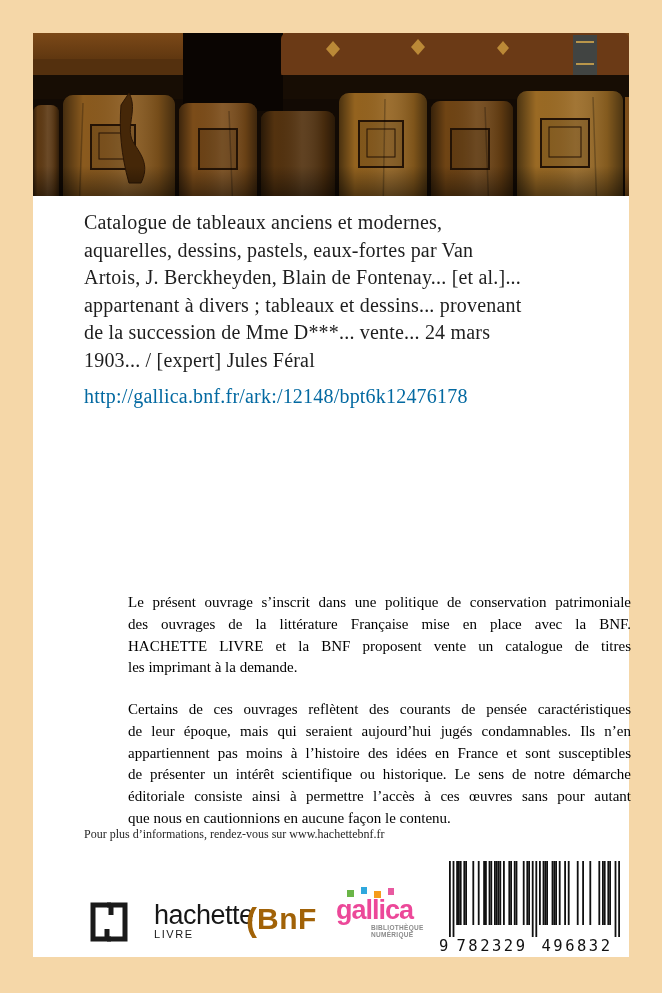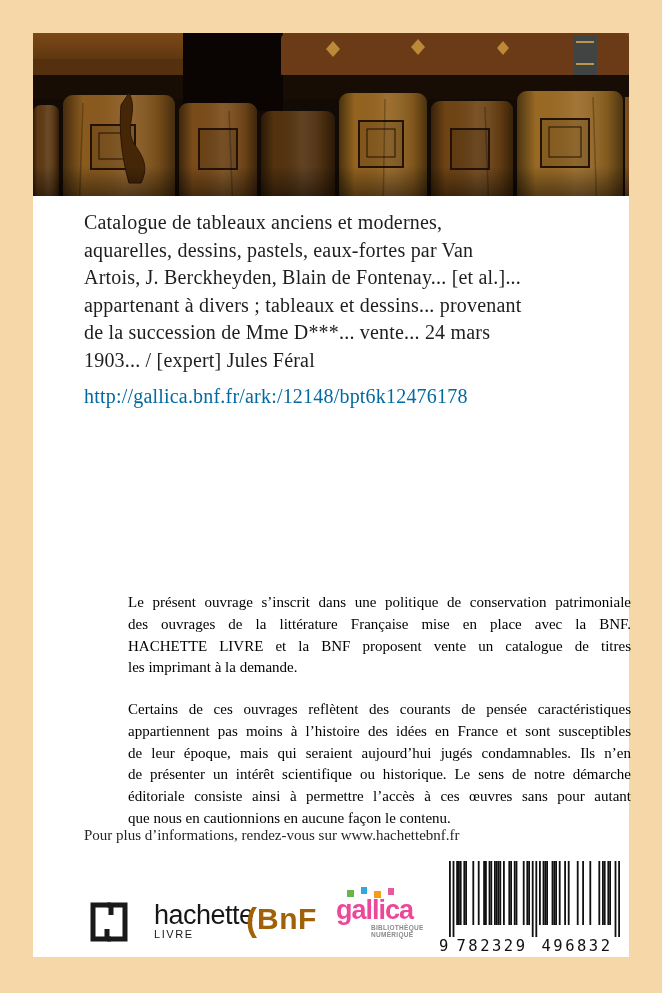--- a/index.html
+++ b/index.html
@@ -24,21 +24,21 @@
 
   .para { position:absolute; left:51px; width:503px; color:#000000;margin-left:44px; }
   .p1 { top:559px; }
   .p2 { top:666px; }
   .para-line {
     font-size:15px; line-height:21.8px; height:21.8px; overflow:hidden;
     text-align:justify; text-align-last:justify;
   }
   .para-line.last { text-align:left; text-align-last:left; }
 
-  .info { position:absolute; top:794px; left:51px; font-size:15px; color:#262626; }
+  .info { position:absolute; top:794px; left:51px; font-size:12px; color:#262626; }
 
   
   .hachette { position:absolute; left:53px; top:866px; display:flex; align-items:center; gap:22px;
               font-family:"Liberation Sans", sans-serif; color:#171717; }
   .hachette-icon svg { display:block; }
   .hachette-name { font-size:27px; line-height:24px; font-weight:500; letter-spacing:-0.5px; }
   .hachette-sub  { font-size:11px; line-height:14px; letter-spacing:1.6px; font-weight:500; }
 
   .bnf { position:absolute; left:213px; top:868px; font-family:"Liberation Sans", sans-serif;
          color:#a16207; white-space:nowrap; }
@@ -150,22 +150,22 @@
 
   <div class="para p1">
     <div class="para-line">Le présent ouvrage s’inscrit dans une politique de conservation patrimoniale</div>
     <div class="para-line">des ouvrages de la littérature Française mise en place avec la BNF.</div>
     <div class="para-line">HACHETTE LIVRE et la BNF proposent vente un catalogue de titres</div>
     <div class="para-line last">les imprimant à la demande.</div>
   </div>
 
   <div class="para p2">
     <div class="para-line">Certains de ces ouvrages reflètent des courants de pensée caractéristiques</div>
+    <div class="para-line">de leur époque, mais qui seraient aujourd’hui jugés condamnables. Ils n’en</div>
     <div class="para-line">appartiennent pas moins à l’histoire des idées en France et sont susceptibles</div>
-    <div class="para-line">de leur époque, mais qui seraient aujourd’hui jugés condamnables. Ils n’en</div>
     <div class="para-line">de présenter un intérêt scientifique ou historique. Le sens de notre démarche</div>
     <div class="para-line">éditoriale consiste ainsi à permettre l’accès à ces œuvres sans pour autant</div>
     <div class="para-line last">que nous en cautionnions en aucune façon le contenu.</div>
   </div>
 
   <div class="info">Pour plus d’informations, rendez-vous sur www.hachettebnf.fr</div>
 
   <div class="hachette">
     <span class="hachette-icon">
       <svg width="46" height="46" viewBox="0 0 46 46" fill="none" stroke="#1a1a1a" stroke-width="5">

